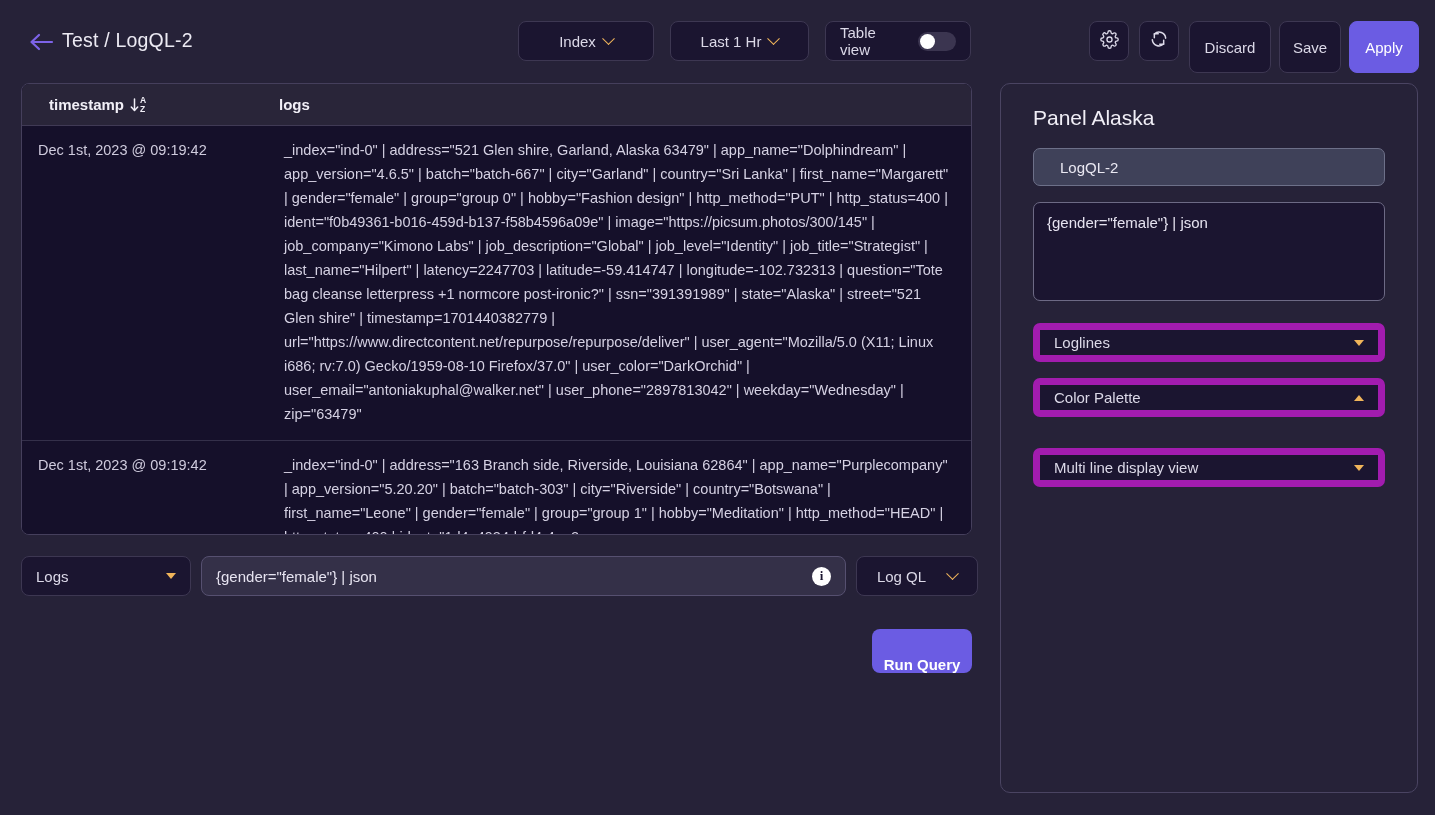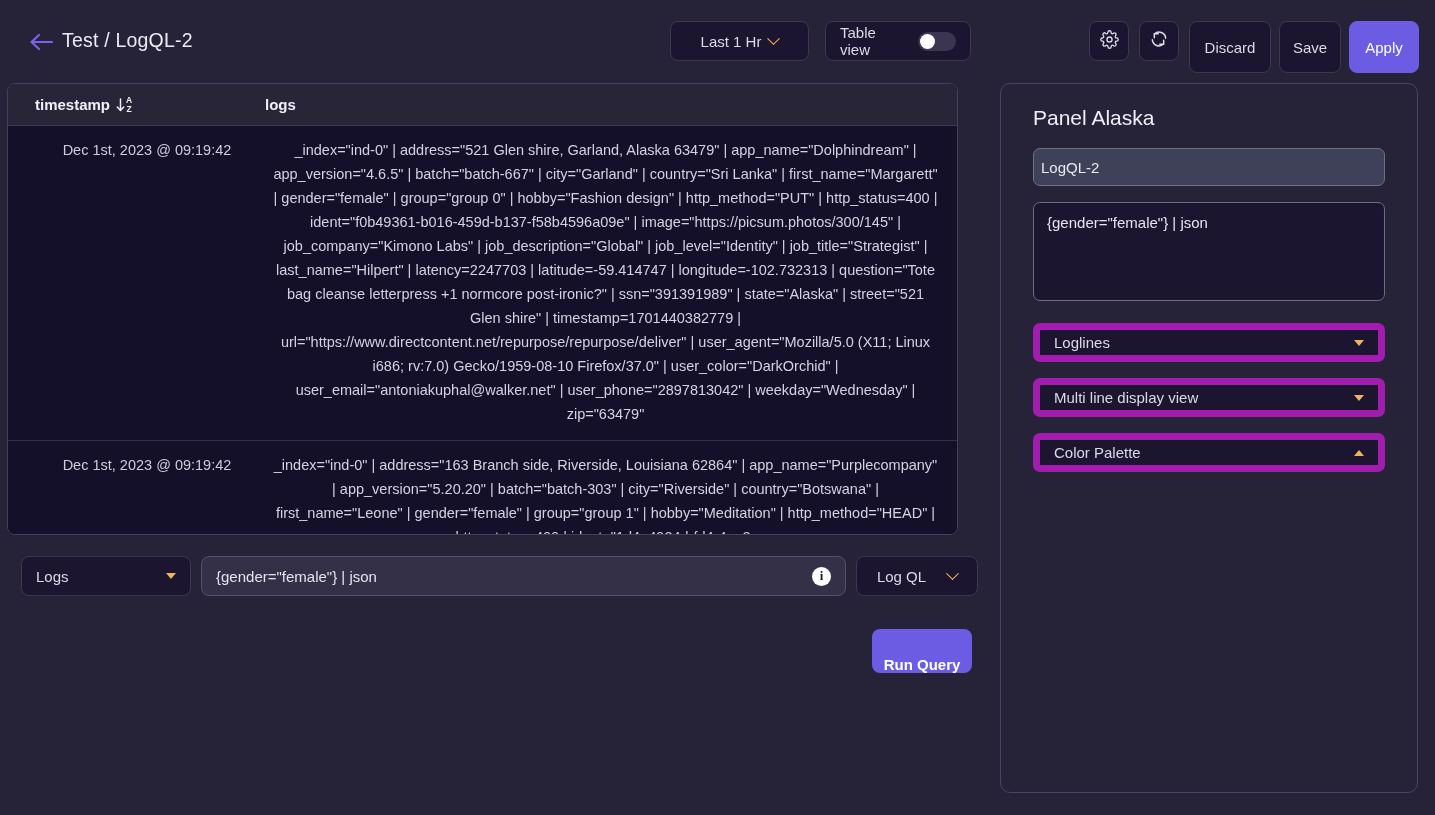--- a/index.html
+++ b/index.html
@@ -73,24 +73,23 @@
   }
   #btn-discard { left: 1189px; width: 82px; }
   #btn-save { left: 1279px; width: 62px; }
   #btn-apply {
     left: 1349px; width: 70px; background: #6b5ce3; border-color: #6b5ce3;
     color: #ffffff;
   }
 
   
   .table-wrap {
-    position: absolute; left: 7px; top: 83px; width: 951px; height: 452px;
+    position: absolute; left: 21px; top: 83px; width: 951px; height: 452px;
     border: 1px solid #453f5c; border-radius: 8px; overflow: hidden;
     background: #15102a;
-    text-align: center;
   }
   .thead {
     height: 42px; background: #292539; display: flex; align-items: center;
     border-bottom: 1px solid #403a55;
   }
   .th-ts { padding-left: 27px; width: 257px; display: flex; align-items: center; gap: 6px;
            font-size: 15px; font-weight: bold; color: #f1eff7; }
   .th-logs { font-size: 15px; font-weight: bold; color: #f1eff7; }
   .sort-ico { display: flex; align-items: center; gap: 1px; }
   .sort-ico .az { display: flex; flex-direction: column; font-size: 8.5px;
@@ -138,21 +137,21 @@
 
   
   .panel {
     position: absolute; left: 1000px; top: 83px; width: 418px; height: 710px;
     border: 1px solid #4a4462; border-radius: 10px; background: #262238;
     padding: 22px 32px 0 32px;
   }
   .panel h2 { font-size: 21px; font-weight: normal; color: #f0eef6; margin-bottom: 18px; }
   .p-title-input {
     width: 100%; height: 38px; background: #3f4159; border: 1px solid #6d7089;
-    border-radius: 7px; padding: 0 7px; display: flex; align-items: center;
+    border-radius: 7px; padding: 0 26px; display: flex; align-items: center;
     font-size: 15px; color: #eae8f2; margin-bottom: 16px; cursor: text;
   }
   .p-query {
     width: 100%; height: 99px; background: #1b1530; border: 1px solid #6d6a85;
     border-radius: 7px; padding: 11px 13px; font-size: 15px; color: #e6e3f0;
     margin-bottom: 22px; cursor: text;
   }
   .p-select {
     width: 100%; height: 39px; background: #1b1530; border: 7px solid #a21caf;
     border-radius: 7px; padding: 0 14px; display: flex; align-items: center;
@@ -168,20 +167,24 @@
 
   <div class="back-arrow">
     <svg width="26" height="24" viewBox="0 0 26 24" fill="none">
       <path d="M24 12 H4" stroke="#7d63e8" stroke-width="2.2" stroke-linecap="round"></path>
       <path d="M11 5 L3.5 12 L11 19" stroke="#7d63e8" stroke-width="2.2" stroke-linecap="round" stroke-linejoin="round"></path>
     </svg>
   </div>
 
   <div class="crumb">Test / LogQL-2</div>
 
+  <div class="pill" id="btn-index">
+    <span>Index</span>
+    <span class="chev"></span>
+  </div>
 
   <div class="pill" id="btn-time">
     <span>Last 1 Hr</span>
     <span class="chev"></span>
   </div>
 
   <div class="pill" id="btn-table">
     <span>Table view</span>
     <span class="toggle">
       <span class="knob"></span>
@@ -276,22 +279,22 @@
 
   <div class="p-query">
     <span>{gender="female"} | json</span>
   </div>
 
   <div class="p-select">
     <span>Loglines</span>
     <span class="caret-d"></span>
   </div>
 
+  <div class="p-select gap">
+    <span>Color Palette</span>
+    <span class="chev-up"></span>
+  </div>
+
   <div class="p-select">
     <span>Multi line display view</span>
     <span class="caret-d"></span>
   </div>
-
-  <div class="p-select gap">
-    <span>Color Palette</span>
-    <span class="chev-up"></span>
-  </div>
 </div>
 
 </body></html>

